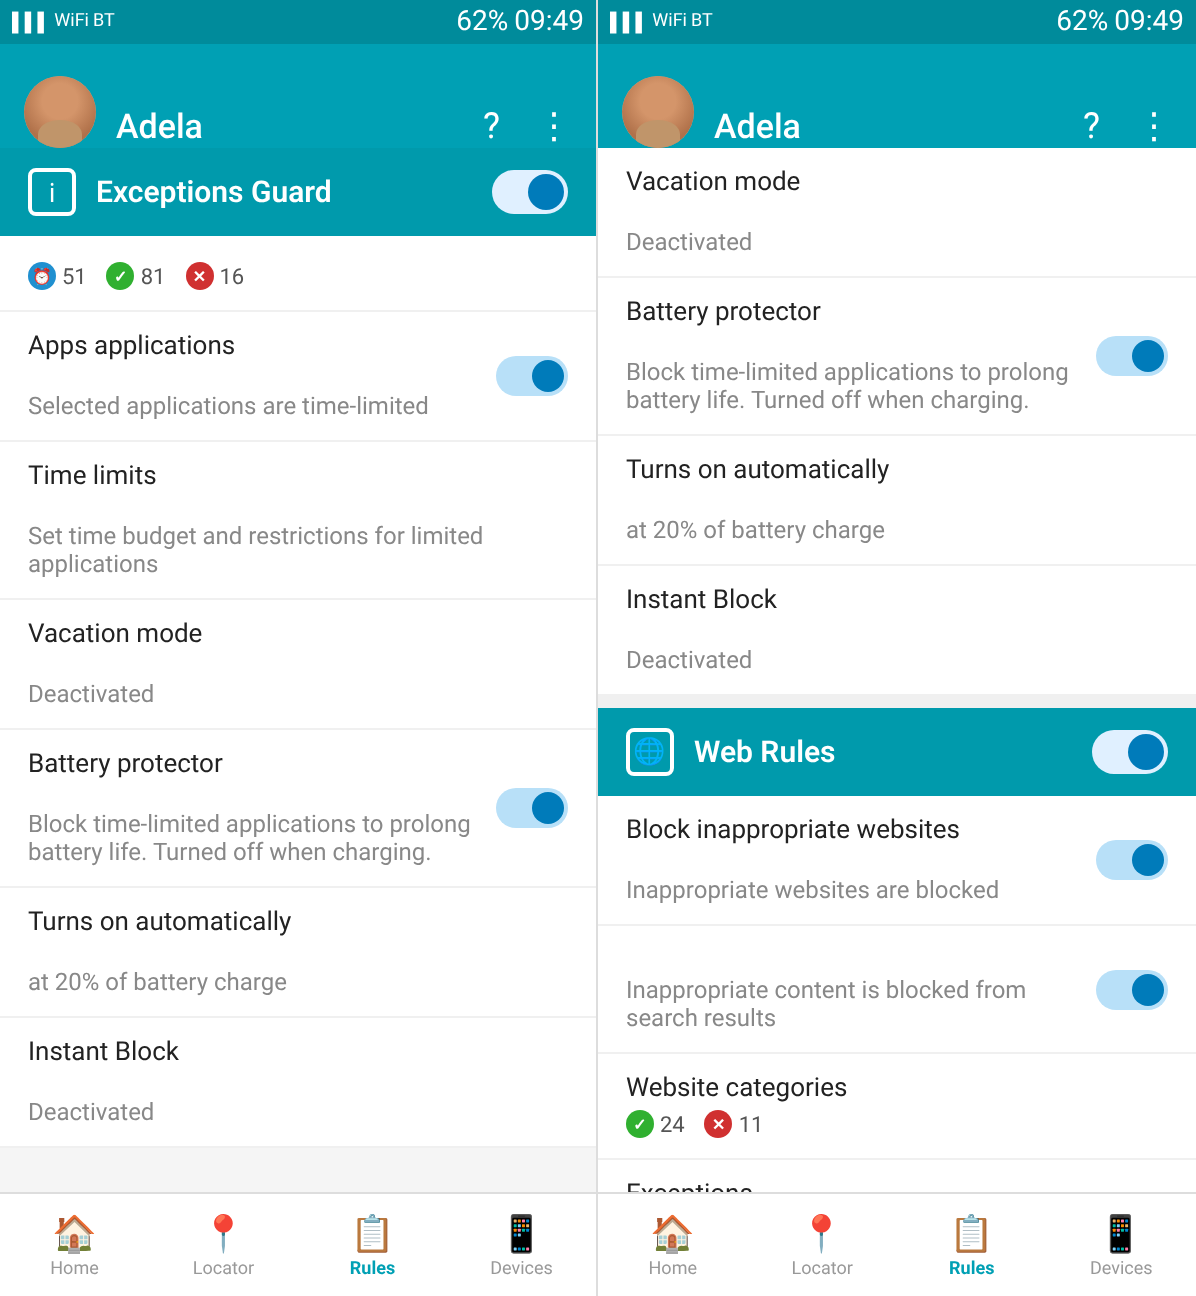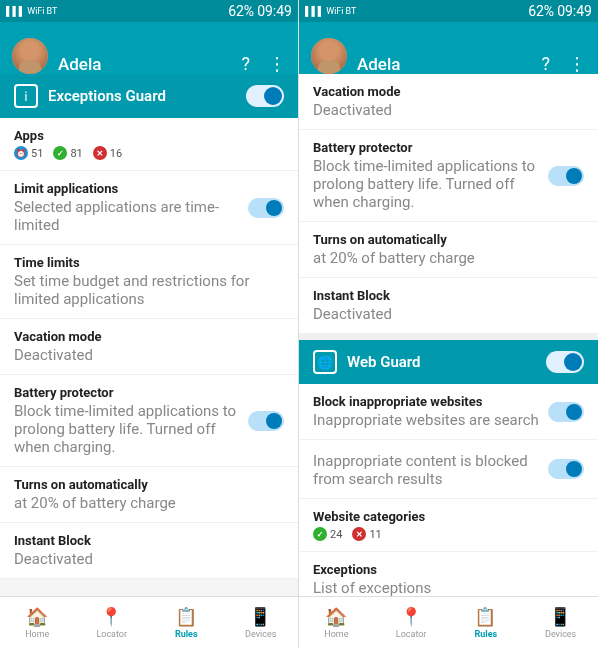--- a/index.html
+++ b/index.html
@@ -146,27 +146,27 @@
       padding: 10px 14px;
       border-bottom: 1px solid #f0f0f0;
       display: flex;
       align-items: center;
       justify-content: space-between;
       background: #fff;
     }
     .list-item-text { flex: 1; }
     .list-item-title {
       font-size: 13px;
-      font-weight: 700;
+      font-weight: 400;
       color: #222;
     }
     .list-item-subtitle {
-      font-size: 15px;
+      font-size: 12px;
       color: #888;
-      margin-top: 2px;
+      margin-top: 15px;
     }
 
     
     .apps-row {
       display: flex;
       gap: 10px;
       align-items: center;
       margin-top: 3px;
     }
     .apps-badge {
@@ -273,41 +273,40 @@
       <div class="guard-icon">ℹ</div>
       <span class="guard-title">Exceptions Guard</span>
       <div class="toggle on">
         <div class="toggle-knob"></div>
       </div>
     </div>
 
 
     <div class="list-item">
       <div class="list-item-text">
-        <div class="list-item-title">Apps</div>
         <div class="apps-row">
           <div class="apps-badge">
             <div class="badge-circle badge-blue">⏰</div>
             <span>51</span>
           </div>
           <div class="apps-badge">
             <div class="badge-circle badge-green">✓</div>
             <span>81</span>
           </div>
           <div class="apps-badge">
             <div class="badge-circle badge-red">✕</div>
             <span>16</span>
           </div>
         </div>
       </div>
     </div>
 
     <div class="list-item">
       <div class="list-item-text">
-        <div class="list-item-title">Limit applications</div>
+        <div class="list-item-title">Apps applications</div>
         <div class="list-item-subtitle">Selected applications are time-limited</div>
       </div>
       <div class="toggle-sm on">
         <div class="toggle-sm-knob"></div>
       </div>
     </div>
 
     <div class="list-item">
       <div class="list-item-text">
         <div class="list-item-title">Time limits</div>
@@ -420,30 +419,30 @@
       <div class="list-item-text">
         <div class="list-item-title">Instant Block</div>
         <div class="list-item-subtitle">Deactivated</div>
       </div>
     </div>
 
     <div class="divider"></div>
 
     <div class="guard-header">
       <div class="guard-icon">🌐</div>
-      <span class="guard-title">Web Guard</span>
+      <span class="guard-title">Web Rules</span>
       <div class="toggle on">
         <div class="toggle-knob"></div>
       </div>
     </div>
 
     <div class="list-item">
       <div class="list-item-text">
         <div class="list-item-title">Block inappropriate websites</div>
-        <div class="list-item-subtitle">Inappropriate websites are search</div>
+        <div class="list-item-subtitle">Inappropriate websites are blocked</div>
       </div>
       <div class="toggle-sm on">
         <div class="toggle-sm-knob"></div>
       </div>
     </div>
 
     <div class="list-item">
       <div class="list-item-text">
         <div class="list-item-subtitle">Inappropriate content is blocked from search results</div>
       </div>

